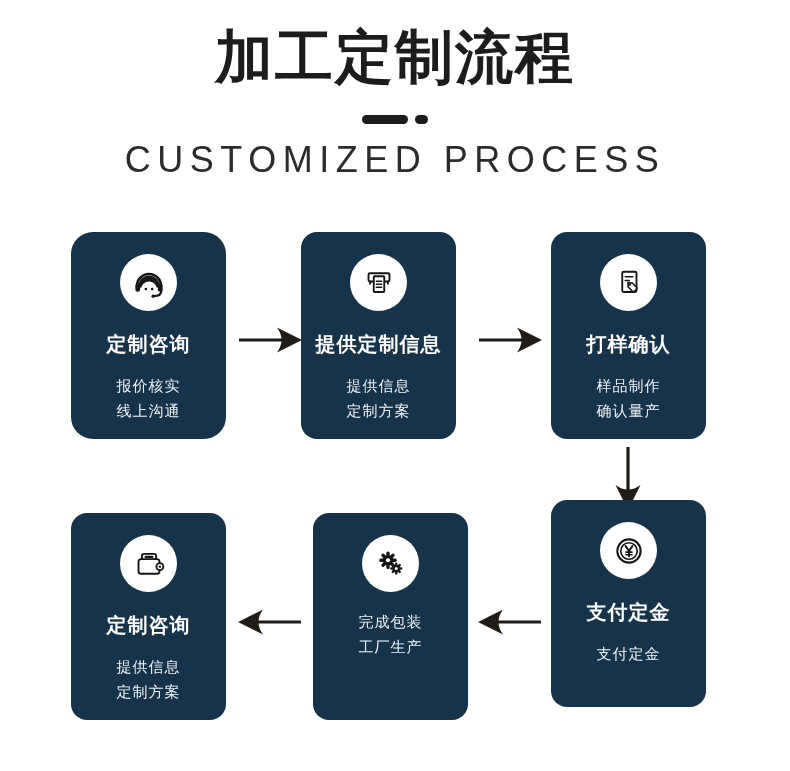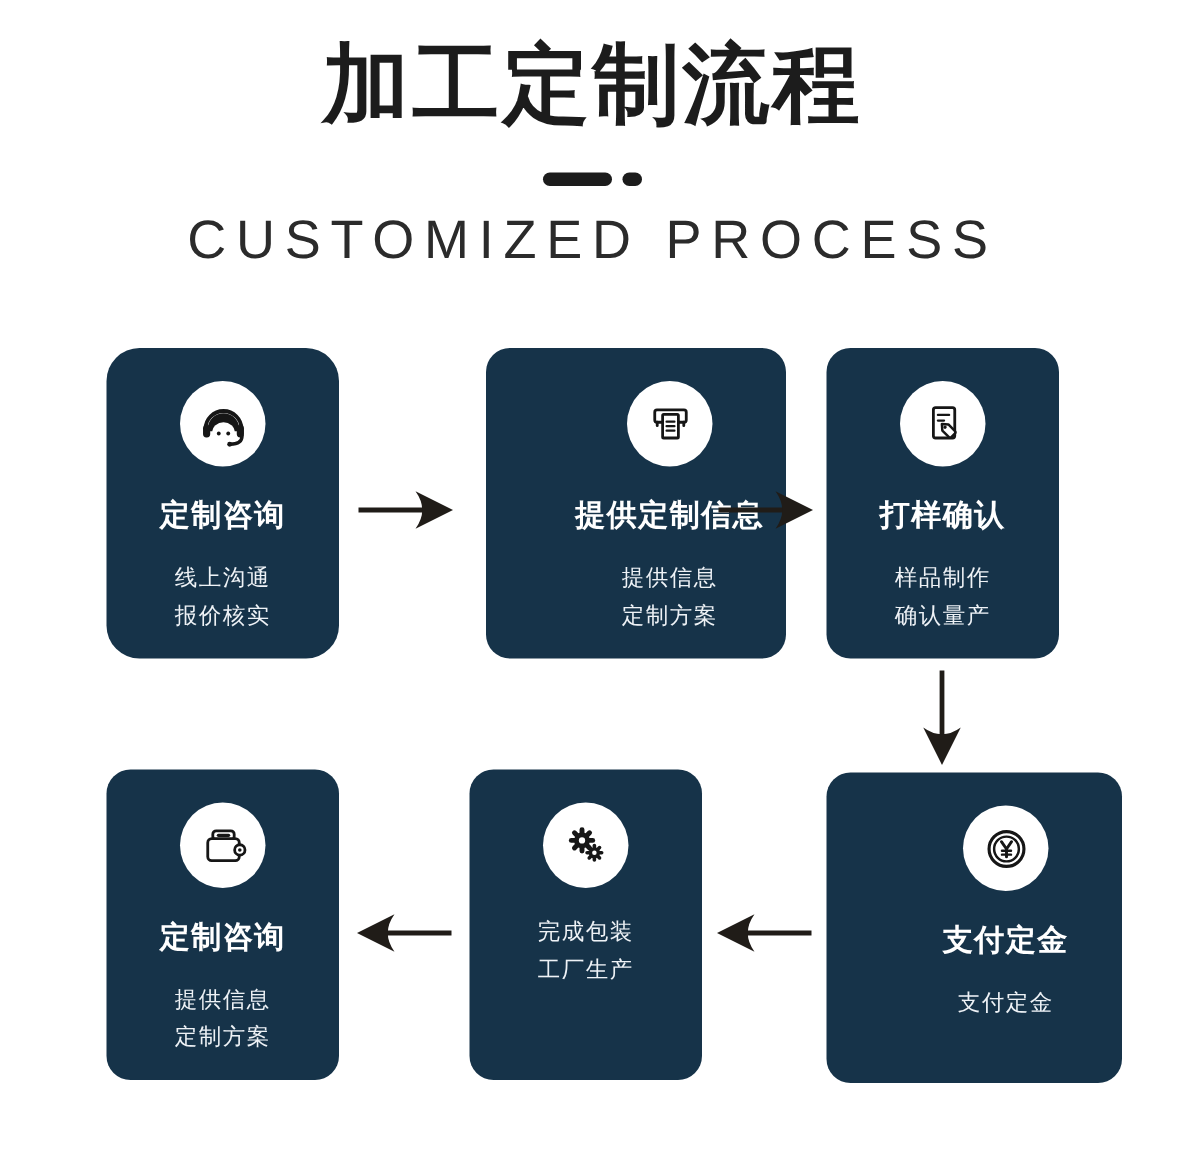--- a/index.html
+++ b/index.html
@@ -92,31 +92,31 @@
         <rect class="fill" x="5.8" y="24.5" width="6.4" height="11" rx="3"></rect>
         <rect class="fill" x="35.8" y="24.5" width="6.4" height="11" rx="3"></rect>
         <circle class="fill" cx="19.8" cy="32" r="1.7"></circle>
         <circle class="fill" cx="28.2" cy="32" r="1.7"></circle>
         <path d="M40.5,34 Q40.5,41.5 30,41.5" stroke-width="3"></path>
         <circle class="fill" cx="29.5" cy="41.5" r="2.2"></circle>
       </svg>
     </div>
     <h2 class="card-title">定制咨询</h2>
     <p class="card-desc">
+      <span class="desc-line">报价核实</span>
       <span class="desc-line">线上沟通</span>
-      <span class="desc-line">报价核实</span>
     </p>
   </section>
 
   <svg class="arrow" style="left:236px;top:322px;" width="68" height="36" viewBox="0 0 68 36">
     <line x1="3" y1="18" x2="47" y2="18"></line>
     <path d="M66,18 L41,5.5 Q50,18 41,30.5 Z"></path>
   </svg>
 
-  <section class="card" style="left:324px;top:232px;padding-left:45px;">
+  <section class="card" style="left:301px;top:232px;">
     <div class="icon-circle">
       <svg class="ico" viewBox="0 0 48 48" aria-hidden="true">
         <rect x="10" y="11" width="28" height="11" rx="2" stroke-width="2.5"></rect>
         <path d="M12.2,22 v3 M35.8,22 v3" stroke-width="2.5"></path>
         <rect class="wfill" x="17" y="15" width="14" height="21" rx="1" stroke-width="2.5"></rect>
         <path d="M20.5,21.5 H27.5 M20.5,25.5 H27.5 M20.5,29.5 H27.5" stroke-width="2"></path>
       </svg>
     </div>
     <h2 class="card-title">提供定制信息</h2>
     <p class="card-desc">
@@ -146,21 +146,21 @@
       <span class="desc-line">样品制作</span>
       <span class="desc-line">确认量产</span>
     </p>
   </section>
 
   <svg class="arrow" style="left:610px;top:444px;" width="36" height="68" viewBox="0 0 36 68">
     <line x1="18" y1="3" x2="18" y2="47"></line>
     <path d="M18,66 L5.5,41 Q18,50 30.5,41 Z"></path>
   </svg>
 
-  <section class="card" style="left:551px;top:515px;padding-left:42px;">
+  <section class="card" style="left:551px;top:500px;">
     <div class="icon-circle">
       <svg class="ico" viewBox="0 0 48 48" aria-hidden="true">
         <circle cx="24" cy="24" r="15.5" stroke-width="2.8"></circle>
         <circle cx="24" cy="24" r="11" stroke-width="2.2"></circle>
         <path d="M19.5,17.5 L24,24 M28.5,17.5 L24,24 M24,24 V31" stroke-width="2.6"></path>
         <path d="M20,25.5 H28 M20,29 H28" stroke-width="2.2"></path>
       </svg>
     </div>
     <h2 class="card-title">支付定金</h2>
     <p class="card-desc">

